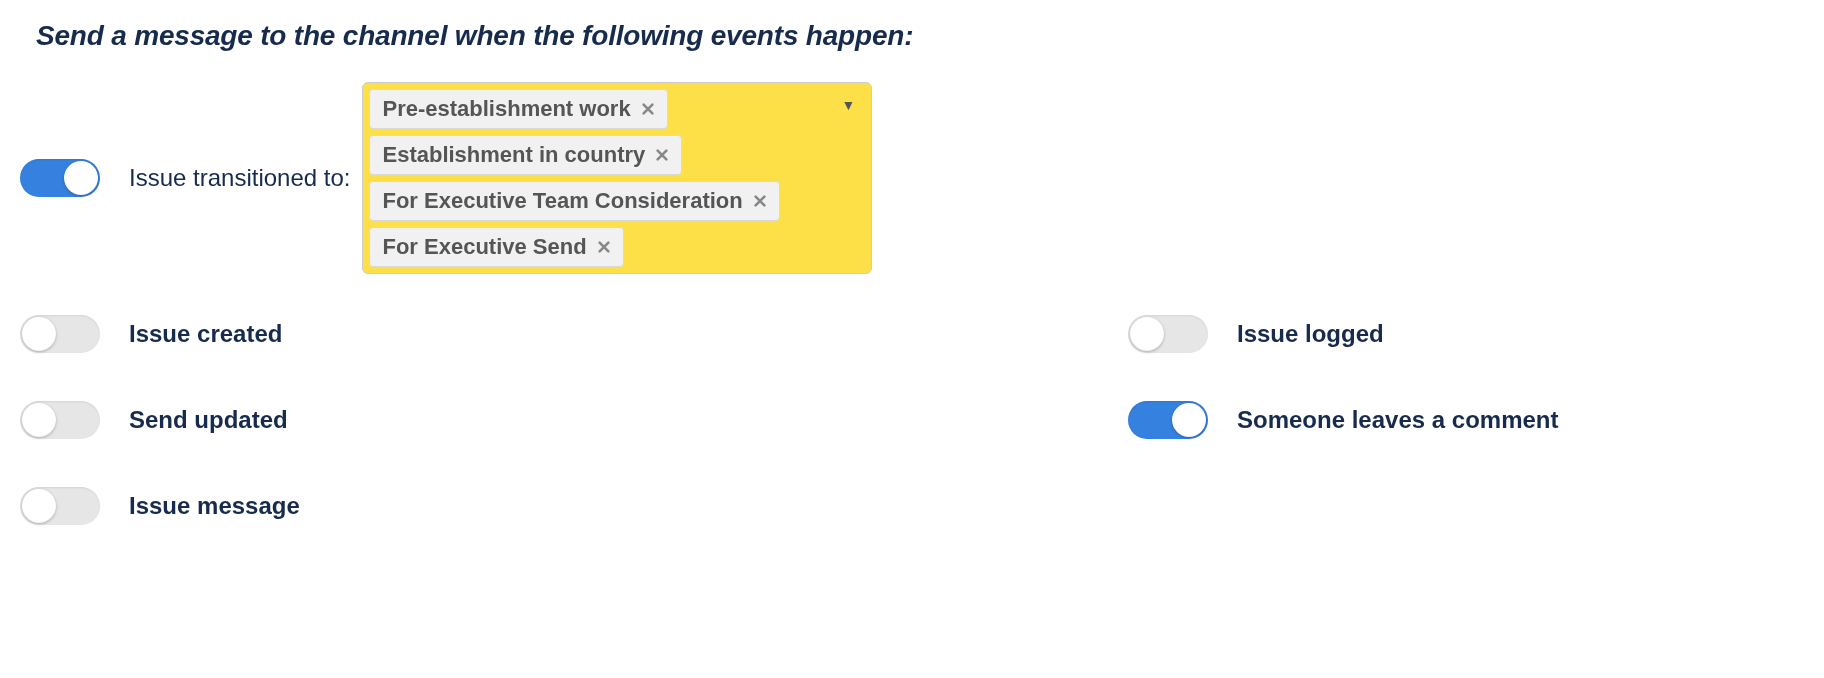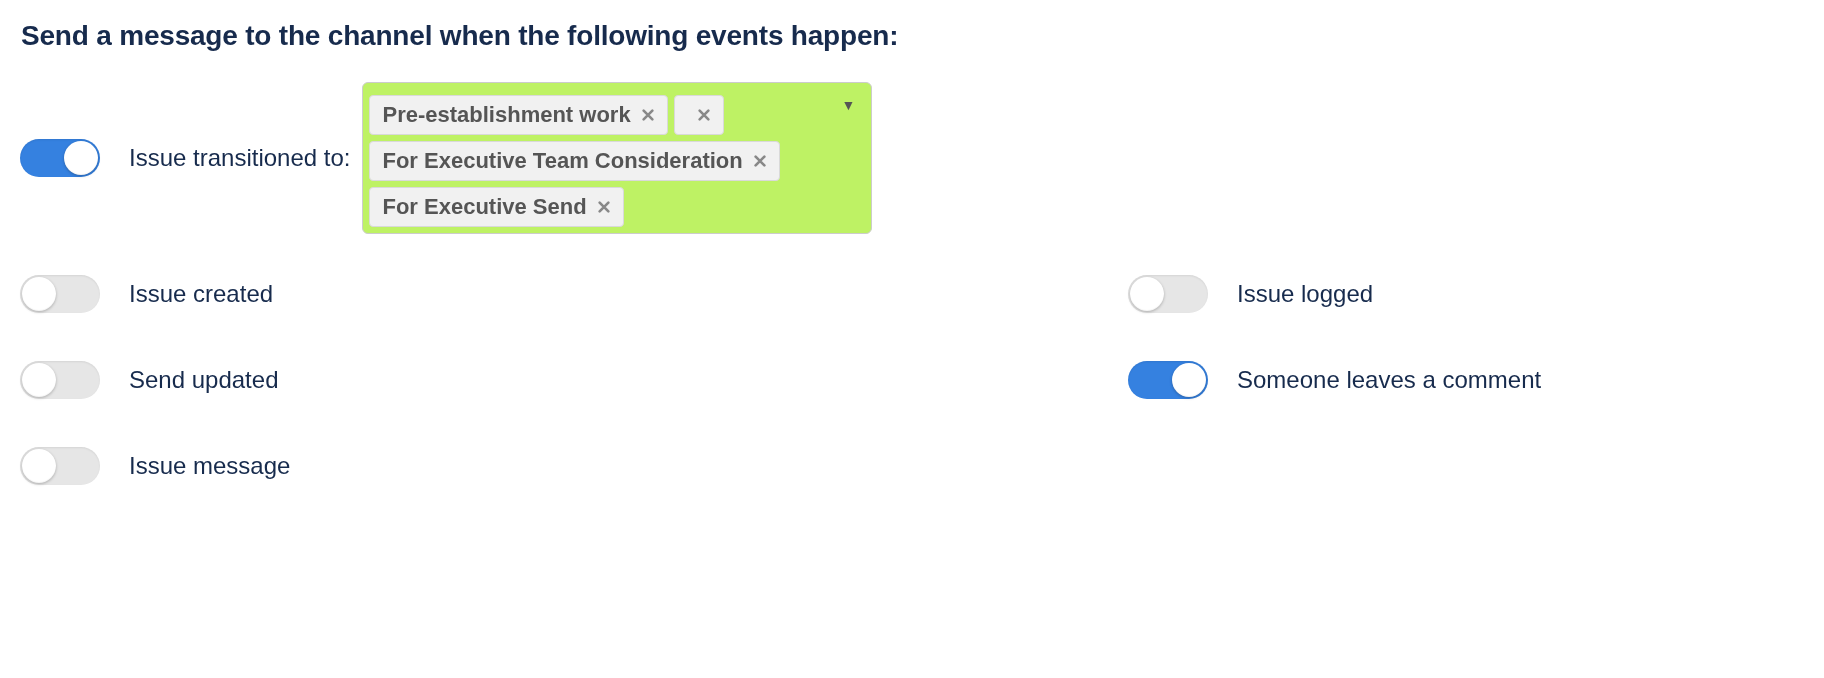--- a/index.html
+++ b/index.html
@@ -8,40 +8,42 @@
     margin: 0;
     padding: 20px 20px 40px 20px;
     background: #fff;
     color: #172B4D;
     width: 1824px;
   }
   h2.heading {
     font-size: 28px;
     font-weight: 700;
     color: #172B4D;
-    margin: 0 0 30px 1px;
+    margin: 0 0 30px 16px;
     letter-spacing: -0.2px;
+    font-style: italic;
   }
   .top-row {
     display: flex;
     align-items: center;
     margin-bottom: 34px;
   }
   .bottom-grid {
     display: flex;
   }
   .col {
     width: 1108px;
   }
   .col2 { width: auto; }
   .opt-row {
     display: flex;
     align-items: center;
     height: 52px;
     margin-bottom: 34px;
+    font-weight: bold;
   }
   .opt-row:last-child { margin-bottom: 0; }
   .toggle {
     position: relative;
     width: 80px;
     height: 38px;
     border-radius: 19px;
     background: #e6e6e6;
     flex-shrink: 0;
     cursor: pointer;
@@ -64,27 +66,27 @@
   }
   .opt-label {
     font-size: 24px;
     margin-left: 29px;
     color: #172B4D;
   }
   .multiselect {
     width: 510px;
     border: 1px solid #ccc;
     border-radius: 6px;
-    padding: 12px 40px 6px 6px;
+    padding: 6px 40px 6px 6px;
     margin-left: 12px;
     position: relative;
     display: flex;
     flex-wrap: wrap;
     gap: 6px;
-    background: #bef264;
+    background: #fde047;
   }
   .multiselect .caret {
     position: absolute;
     top: 14px;
     right: 16px;
     color: #555;
     font-size: 14px;
   }
   .tag {
     display: inline-flex;
@@ -120,20 +122,21 @@
   <div class="opt-label">Issue transitioned to:</div>
   <div class="multiselect">
     <div id="tags-host" style="display: contents;"><span class="tag">
           <span>Pre-establishment work</span>
           <span class="x">
             <svg viewBox="0 0 16 16" fill="currentColor">
               <path d="M3 3l10 10M13 3L3 13" stroke="currentColor" stroke-width="3" stroke-linecap="round"></path>
             </svg>
           </span>
         </span><span class="tag">
+          <span>Establishment in country</span>
           <span class="x">
             <svg viewBox="0 0 16 16" fill="currentColor">
               <path d="M3 3l10 10M13 3L3 13" stroke="currentColor" stroke-width="3" stroke-linecap="round"></path>
             </svg>
           </span>
         </span><span class="tag">
           <span>For Executive Team Consideration</span>
           <span class="x">
             <svg viewBox="0 0 16 16" fill="currentColor">
               <path d="M3 3l10 10M13 3L3 13" stroke="currentColor" stroke-width="3" stroke-linecap="round"></path>

